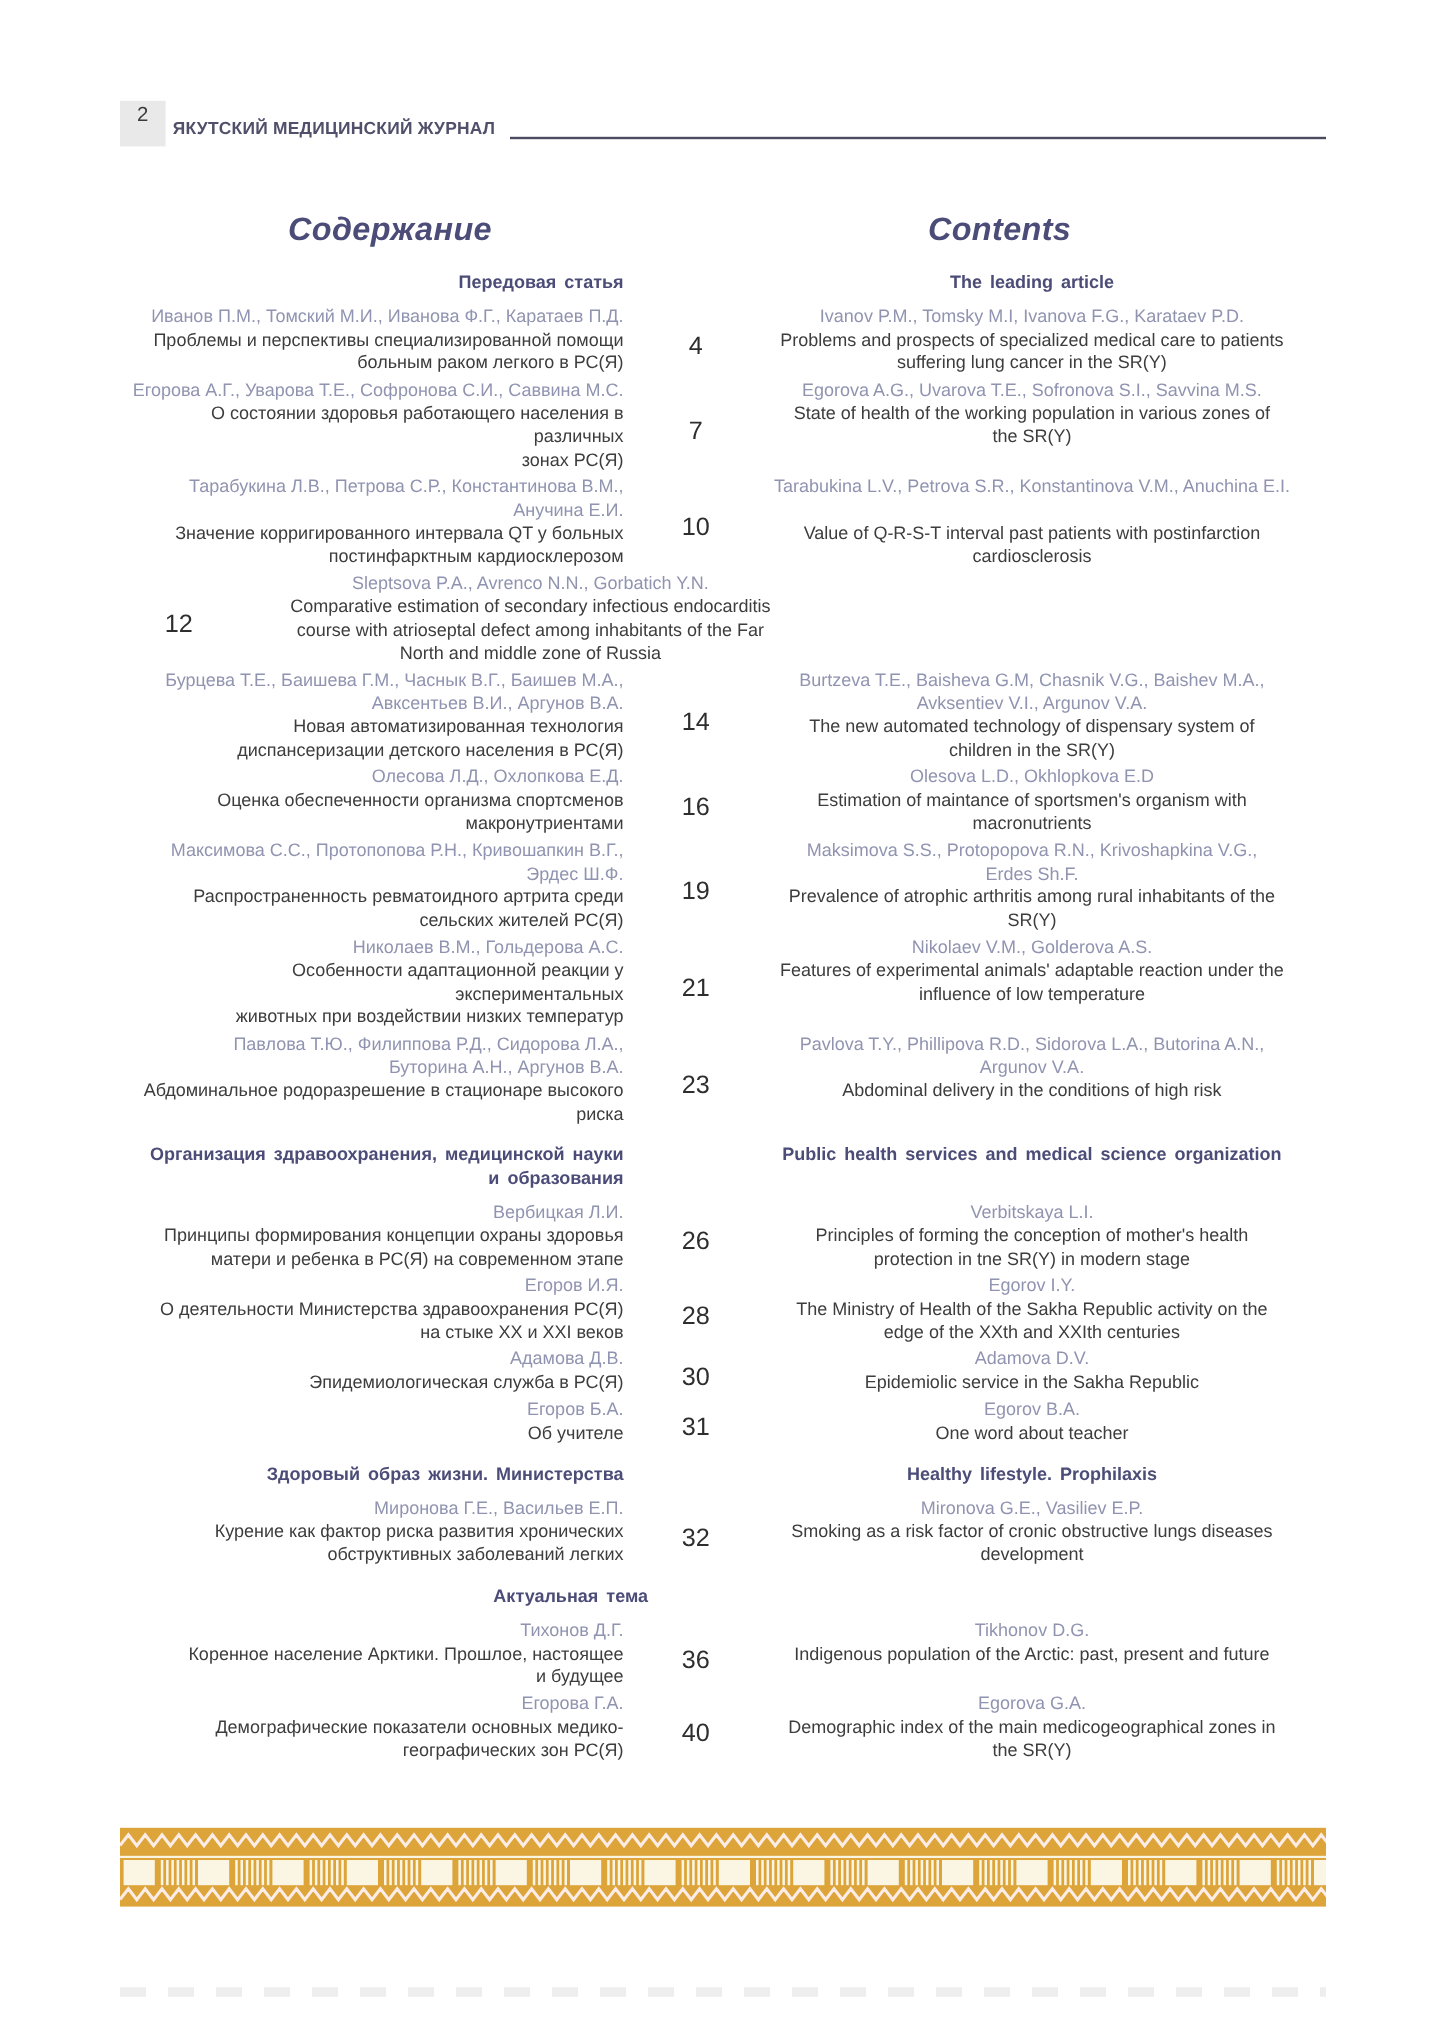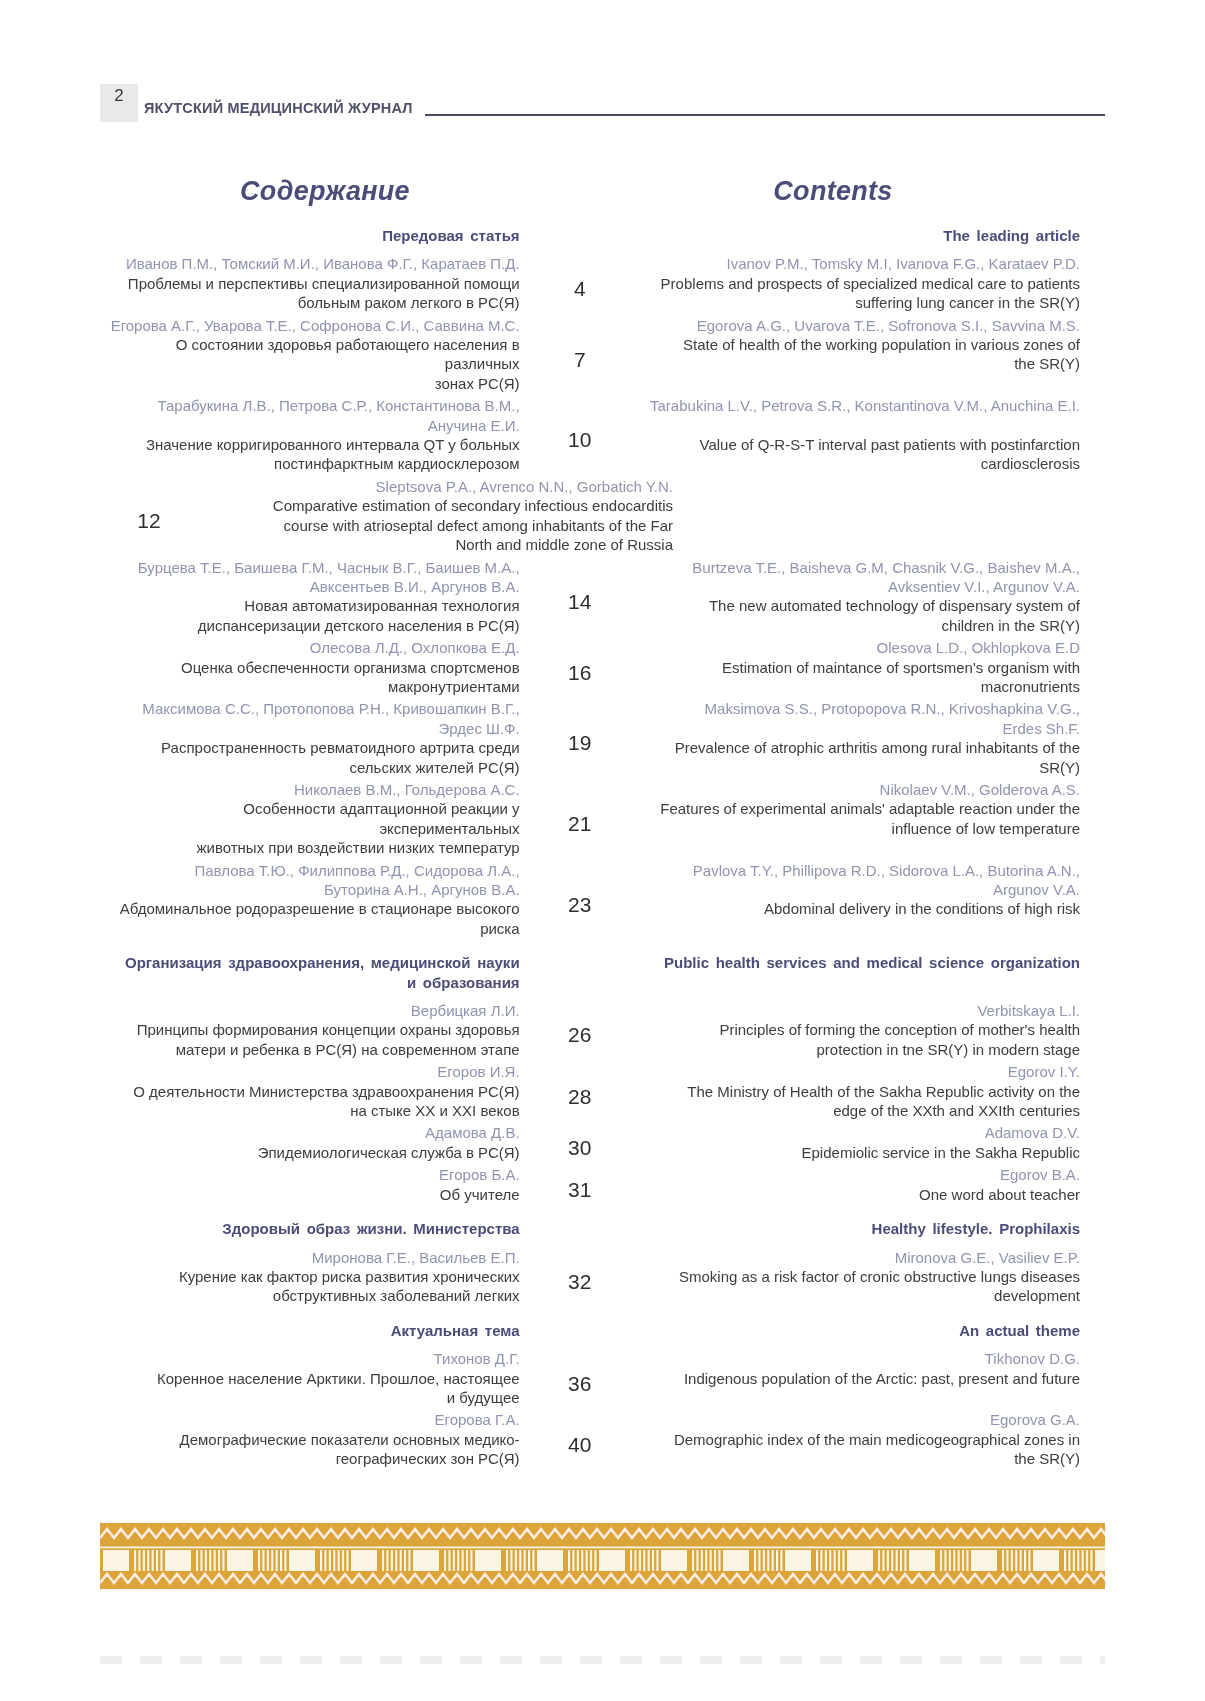--- a/index.html
+++ b/index.html
@@ -29,21 +29,21 @@
   }
   
   .main{position:absolute;left:110px;top:176px;width:970px;font-size:15px;line-height:19.4px;}
   .titles-row{display:flex;margin-bottom:20px;}
   .t-left,.t-right{width:430px;text-align:center;font-size:27px;line-height:30px;
      font-weight:bold;color:var(--c-heading,#4c4c78);letter-spacing:0.3px;font-style:italic;}
   .t-mid{width:78px;}
   .row{display:flex;align-items:stretch;gap:23px;}
   .cell-left{width:430px;text-align:right;}
   .cell-mid{width:78px;display:flex;align-items:center;justify-content:center;}
-  .cell-right{width:462px;text-align:right;}
+  .cell-right{width:462px;text-align:center;}
   .section-row{margin:15px 0 9px;}
   .entry-row{margin-bottom:3px;}
   .sec{font-weight:bold;color:var(--c-heading,#4c4c78);word-spacing:2.5px;white-space:pre-line;}
   .authors{color:var(--c-authors,#9094b0);white-space:pre-line;}
   .title{color:var(--c-title,#3d3d3d);white-space:pre-line;}
   .title.gap-before{margin-top:19px;}
   .pagenum{font-size:21px;color:#2e2e2e;transform:translateY(5px);}
   
   .ornament{position:absolute;left:100px;top:1523px;width:1005px;height:66px;}
   .ghost-dashes{
@@ -321,23 +321,20 @@
         <div class="title">Smoking as a risk factor of cronic obstructive lungs diseases
 development</div>
       </div>
     </div>
 
     <div class="row section-row">
       <div class="cell-left">
         <span class="sec">Актуальная тема</span>
       </div>
       <div class="cell-mid"></div>
-      <div class="cell-right">
-        <span class="sec">An actual theme</span>
-      </div>
     </div>
 
     <div class="row entry-row">
       <div class="cell-left">
         <div class="authors">Тихонов Д.Г.</div>
         <div class="title">Коренное население Арктики. Прошлое, настоящее
 и будущее</div>
       </div>
       <div class="cell-mid">
         <div class="pagenum">36</div>

